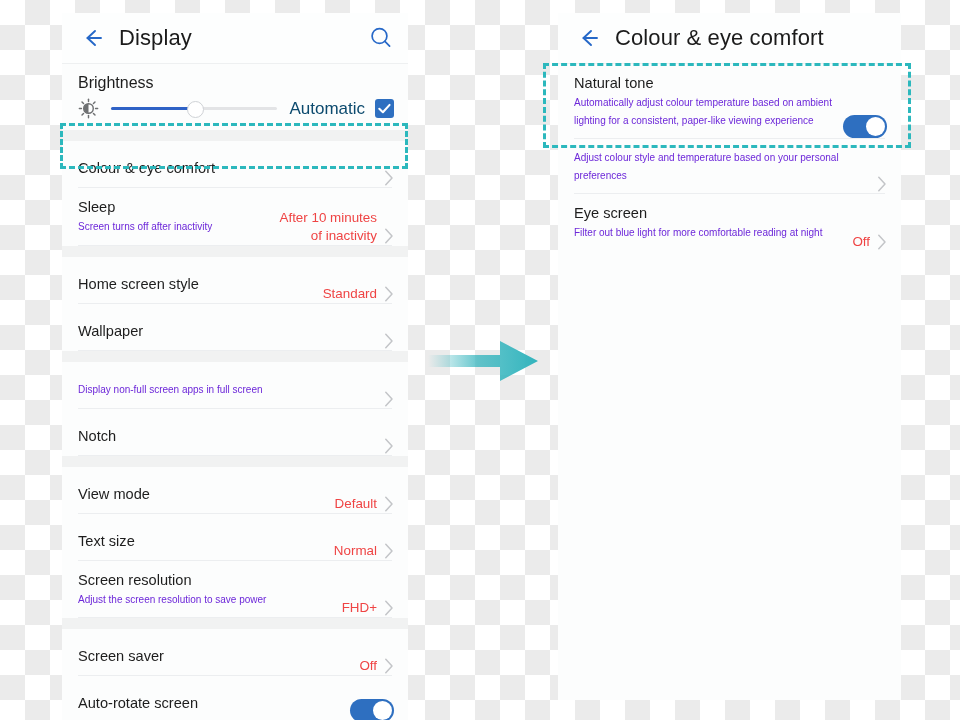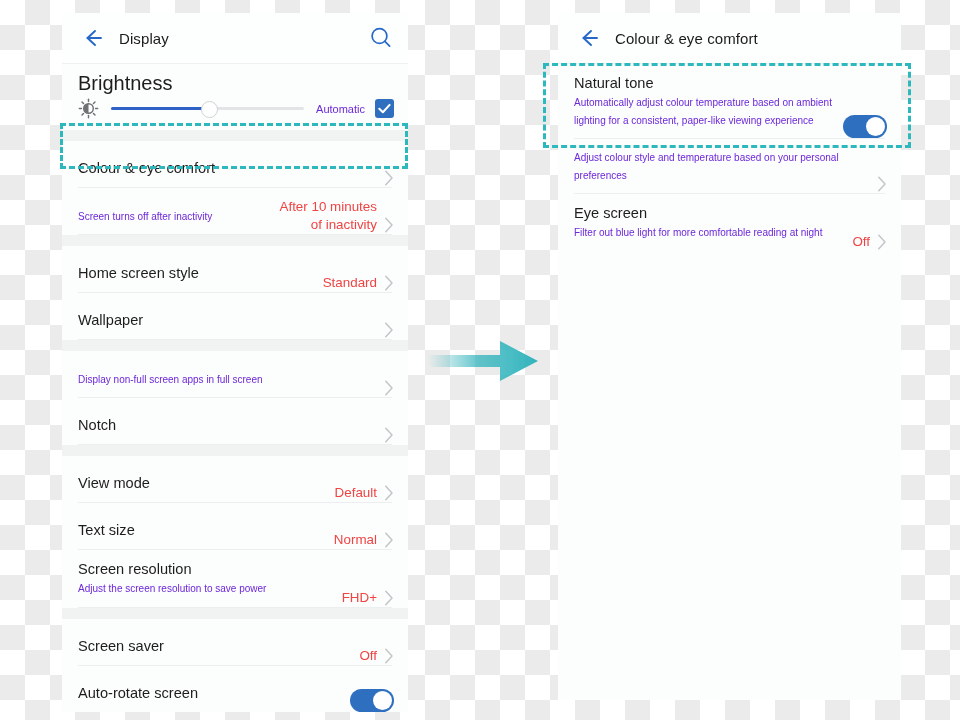--- a/index.html
+++ b/index.html
@@ -19,21 +19,21 @@
   #panel-left{left:62px;top:13px;width:346px;height:687px;}
   #panel-right{left:558px;top:13px;width:343px;height:687px;}
 
   .appbar{
     height:51px;display:flex;align-items:center;
     background:#fdfefe;border-bottom:1px solid #eef0f1;
     padding:0 14px 0 16px;box-sizing:border-box;
   }
   .appbar .back{flex:0 0 auto;width:30px;height:30px;display:block;}
   .appbar .title{
-    font-size:15px;color:#1b1b1b;font-weight:400;margin-left:11px;
+    font-size:22px;color:#1b1b1b;font-weight:400;margin-left:11px;
     letter-spacing:.1px;white-space:nowrap;
   }
   .appbar .spacer{flex:1 1 auto;}
   .appbar .search{width:26px;height:26px;display:block;}
 
   .group{background:#fcfdfd;}
   .gap{height:11px;background:#f1f2f2;}
 
   .row{
     position:relative;display:flex;align-items:flex-end;
@@ -57,38 +57,38 @@
     flex:0 0 auto;width:44px;height:23px;border-radius:12px;
     background:#2e6fc0;position:relative;margin-left:10px;
   }
   .toggle .knob{
     position:absolute;top:2px;right:2px;width:19px;height:19px;
     border-radius:50%;background:#ffffff;
   }
 
   
   #brightness-group .bright-head{
-    font-size:20px;color:#1d1d1d;padding:9px 16px 3px;line-height:20px;
+    font-size:16px;color:#1d1d1d;padding:9px 16px 3px;line-height:20px;
   }
   .bright-row{display:flex;align-items:center;padding:2px 14px 11px 16px;}
   .sun{flex:0 0 auto;width:21px;height:21px;display:block;}
   .slider{
     flex:1 1 auto;position:relative;height:20px;margin:0 12px 0 12px;
   }
   .slider .track{
     position:absolute;left:0;right:0;top:8px;height:3.5px;border-radius:2px;background:#e3e4e6;
   }
   .slider .fill{
     position:absolute;left:0;top:8px;width:50%;height:3.5px;border-radius:2px;background:#2f62c6;
   }
   .slider .thumb{
     position:absolute;left:50%;top:2px;width:15px;height:15px;margin-left:-7px;
     border-radius:50%;background:#ffffff;border:1px solid #cfd2d6;
   }
-  .auto-label{font-size:11px;color:#6d28d9;margin-right:10px;white-space:nowrap;}
+  .auto-label{font-size:17px;color:#0c4a6e;margin-right:10px;white-space:nowrap;}
   .checkbox{
     flex:0 0 auto;width:19px;height:19px;border-radius:3px;background:#2e6fc0;
     display:flex;align-items:center;justify-content:center;
   }
 
   
   .hl{position:absolute;border:3.5px dashed #2cb8bd;box-sizing:border-box;pointer-events:none;}
   #hl-colour-eye{left:60px;top:123px;width:348px;height:46px;}
   #hl-natural-tone{left:543px;top:63px;width:368px;height:85px;}
 
@@ -157,20 +157,21 @@
           <div class="texts">
             <div class="t-title">Colour &amp; eye comfort</div>
           </div>
           <span class="chev"><svg viewBox="0 0 10 18" width="10" height="18">
               <path d="M1.8 2.2 L8 9 L1.8 15.8" fill="none" stroke="#c3c5c8" stroke-width="1.5" stroke-linecap="round" stroke-linejoin="round"></path>
             </svg></span>
         </div>
         <div class="divider"></div>
         <div class="row">
           <div class="texts">
+            <div class="t-title">Sleep</div>
             <div class="t-sub">Screen turns off after inactivity</div>
           </div>
           <div class="value two">After 10 minutes of inactivity</div>
           <span class="chev"><svg viewBox="0 0 10 18" width="10" height="18">
               <path d="M1.8 2.2 L8 9 L1.8 15.8" fill="none" stroke="#c3c5c8" stroke-width="1.5" stroke-linecap="round" stroke-linejoin="round"></path>
             </svg></span>
         </div>
         <div class="divider"></div>
       </div>
       <div class="gap"></div>

